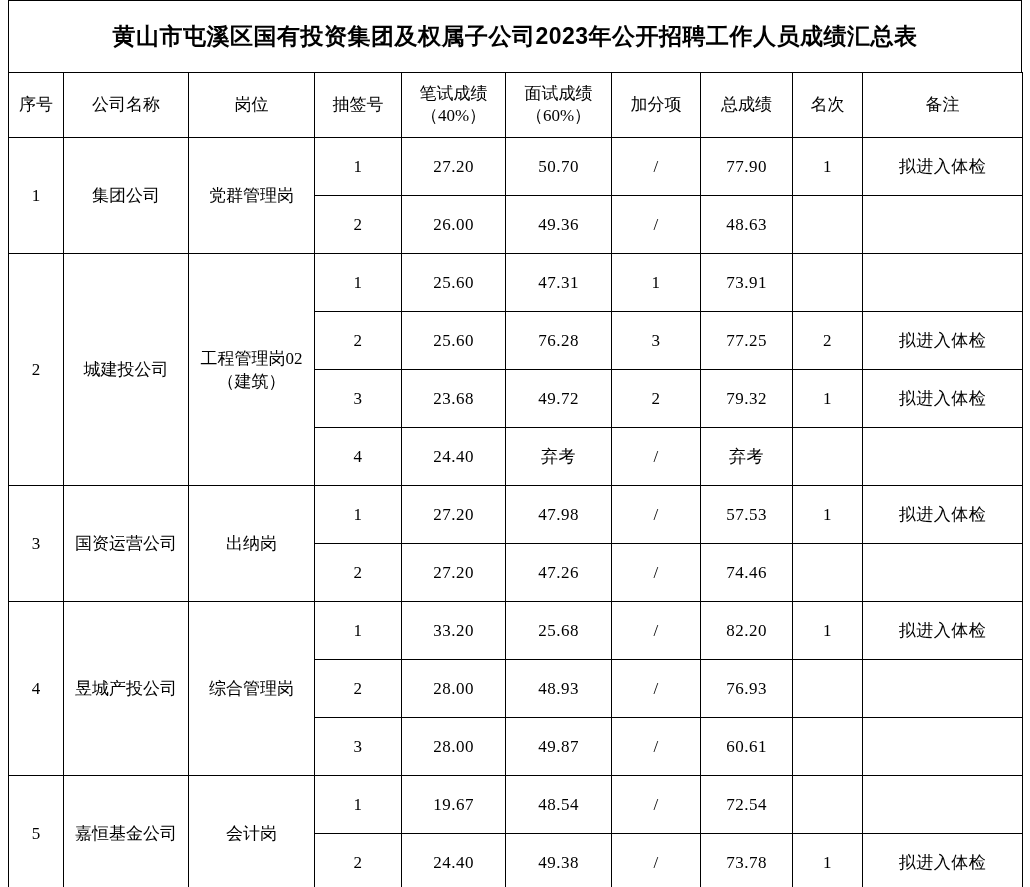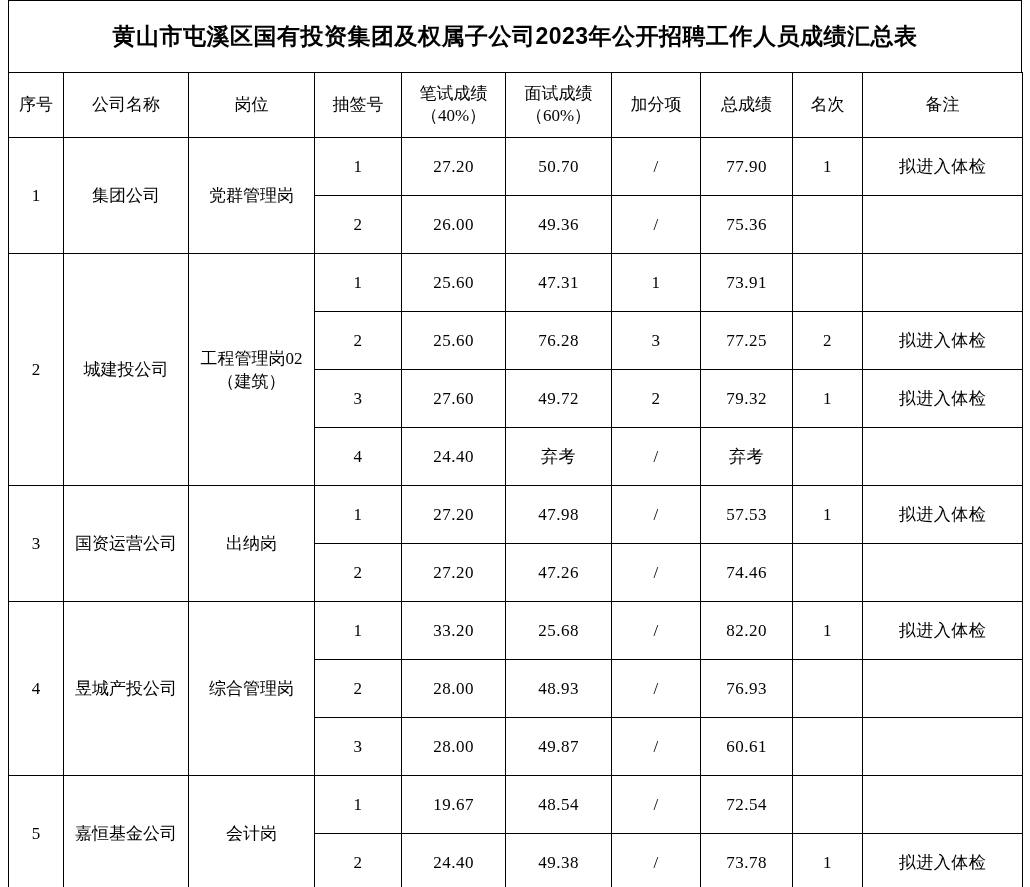--- a/index.html
+++ b/index.html
@@ -131,21 +131,21 @@
           <td class="num-cell">/</td>
           <td class="num-cell">77.90</td>
           <td class="num-cell">1</td>
           <td class="num-cell">拟进入体检</td>
         </tr>
         <tr>
           <td class="num-cell">2</td>
           <td class="num-cell">26.00</td>
           <td class="num-cell">49.36</td>
           <td class="num-cell">/</td>
-          <td class="num-cell">75.36</td>
+          <td class="num-cell">48.63</td>
           <td class="num-cell"></td>
           <td class="num-cell"></td>
         </tr>
         <tr>
           <td rowspan="4">2</td>
           <td rowspan="4">城建投公司</td>
           <td rowspan="4">
             <div>工程管理岗02</div>
             <div>（建筑）</div>
           </td>
@@ -161,21 +161,21 @@
           <td class="num-cell">2</td>
           <td class="num-cell">25.60</td>
           <td class="num-cell">76.28</td>
           <td class="num-cell">3</td>
           <td class="num-cell">77.25</td>
           <td class="num-cell">2</td>
           <td class="num-cell">拟进入体检</td>
         </tr>
         <tr>
           <td class="num-cell">3</td>
-          <td class="num-cell">27.60</td>
+          <td class="num-cell">23.68</td>
           <td class="num-cell">49.72</td>
           <td class="num-cell">2</td>
           <td class="num-cell">79.32</td>
           <td class="num-cell">1</td>
           <td class="num-cell">拟进入体检</td>
         </tr>
         <tr>
           <td class="num-cell">4</td>
           <td class="num-cell">24.40</td>
           <td class="num-cell">弃考</td>

